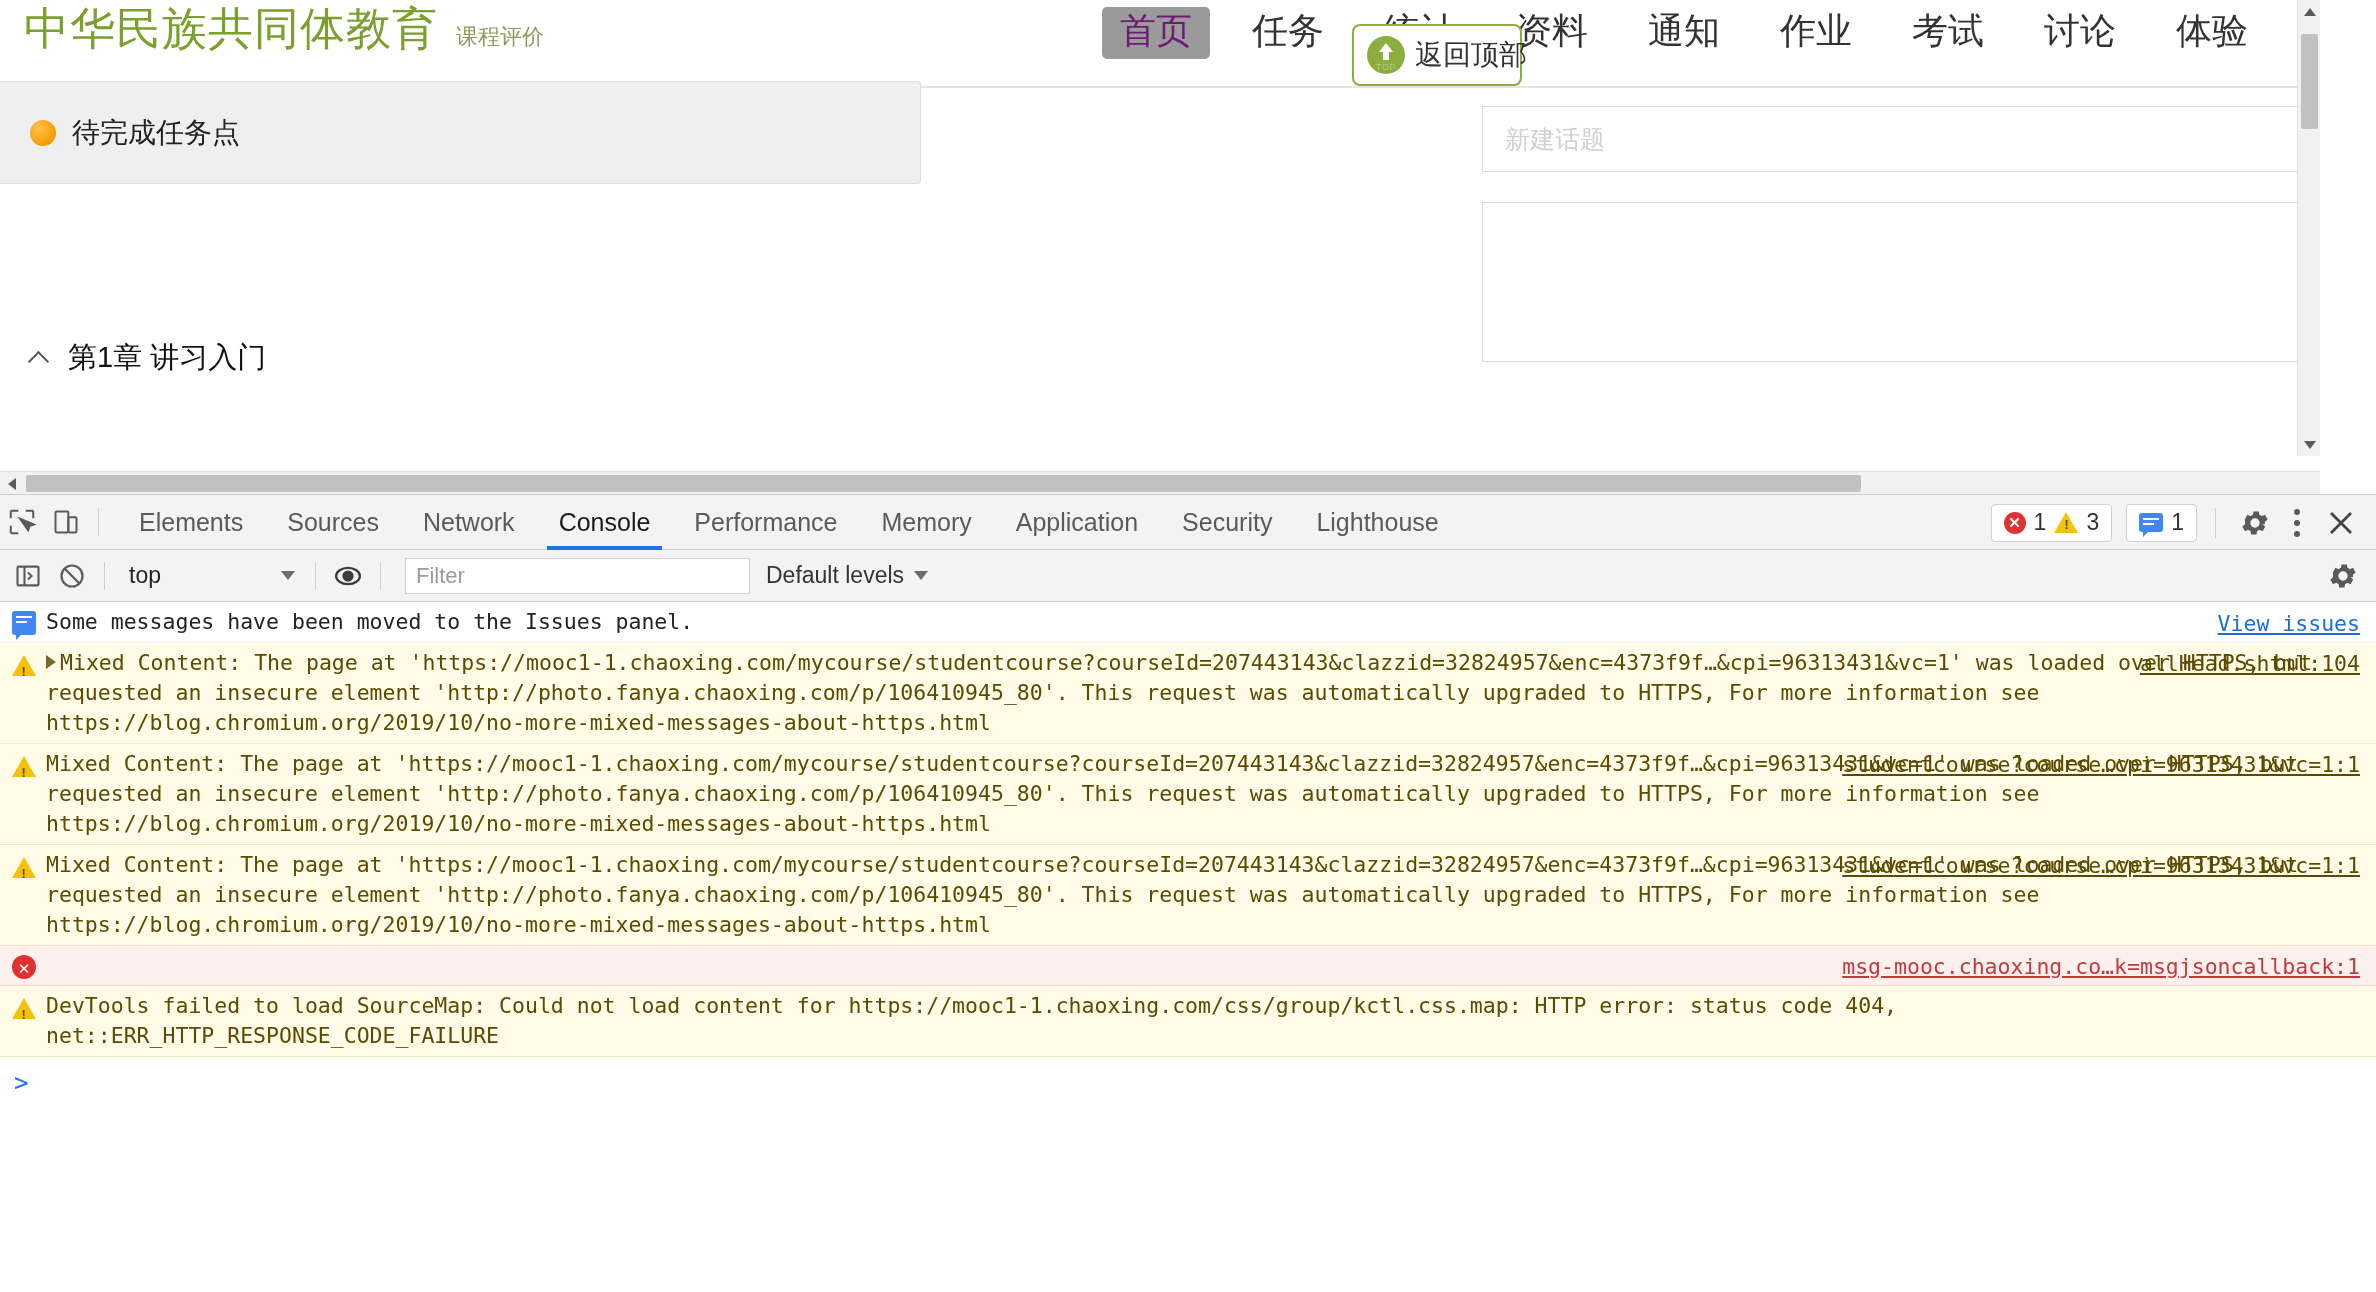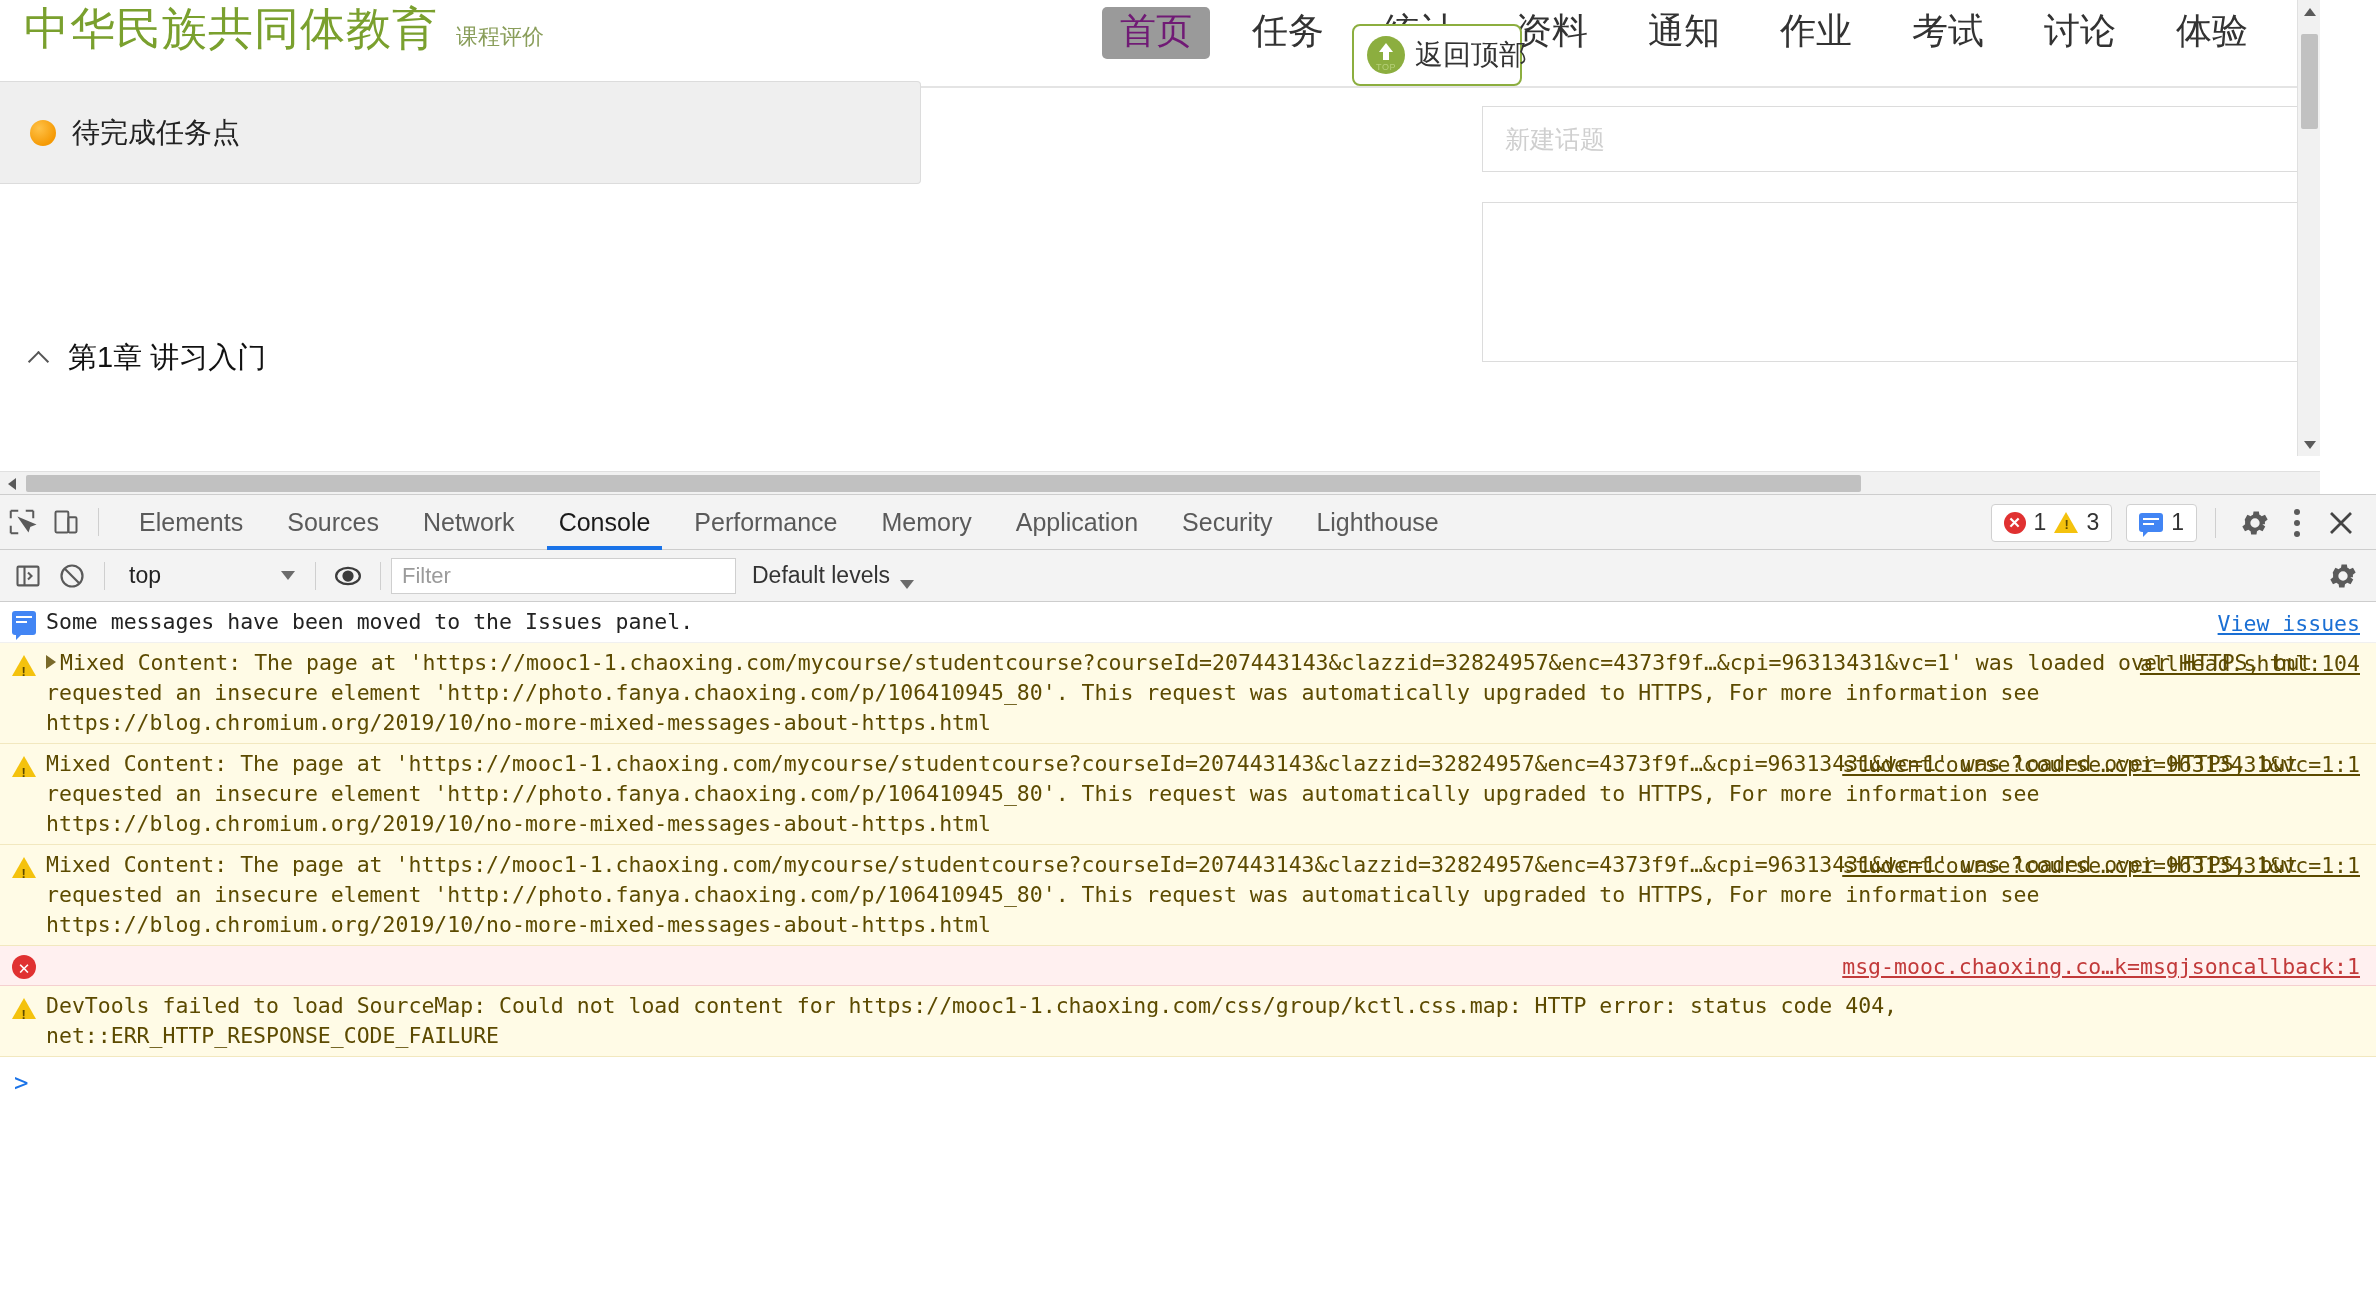--- a/index.html
+++ b/index.html
@@ -322,26 +322,27 @@
     padding: 0 10px 0 14px;
     font-size: 23px; color: #222;
     cursor: pointer;
   }
   .caret-dn { width: 0; height: 0; border-left: 7px solid transparent; border-right: 7px solid transparent; border-top: 9px solid #6b6b6b; }
   .filter-input {
     width: 345px; height: 36px;
     border: 1px solid #cfcfcf; background: #fff;
     font-size: 22px; color: #333;
     padding: 0 10px;
+    margin-left: 14px;
     outline: none;
     font-family: "Liberation Sans", sans-serif;
   }
   .filter-input::placeholder { color: #9b9b9b; }
   .levels {
-    display: flex; align-items: flex-end; gap: 10px;
+    display: flex; align-items: center; gap: 10px;
     margin-left: 16px;
     font-size: 23px; color: #333;
     cursor: pointer;
   }
   .fb-right { position: absolute; right: 12px; top: 0; height: 52px; display: flex; align-items: center; }
 
   
   .console-body {
     position: relative;
     height: 691px;

